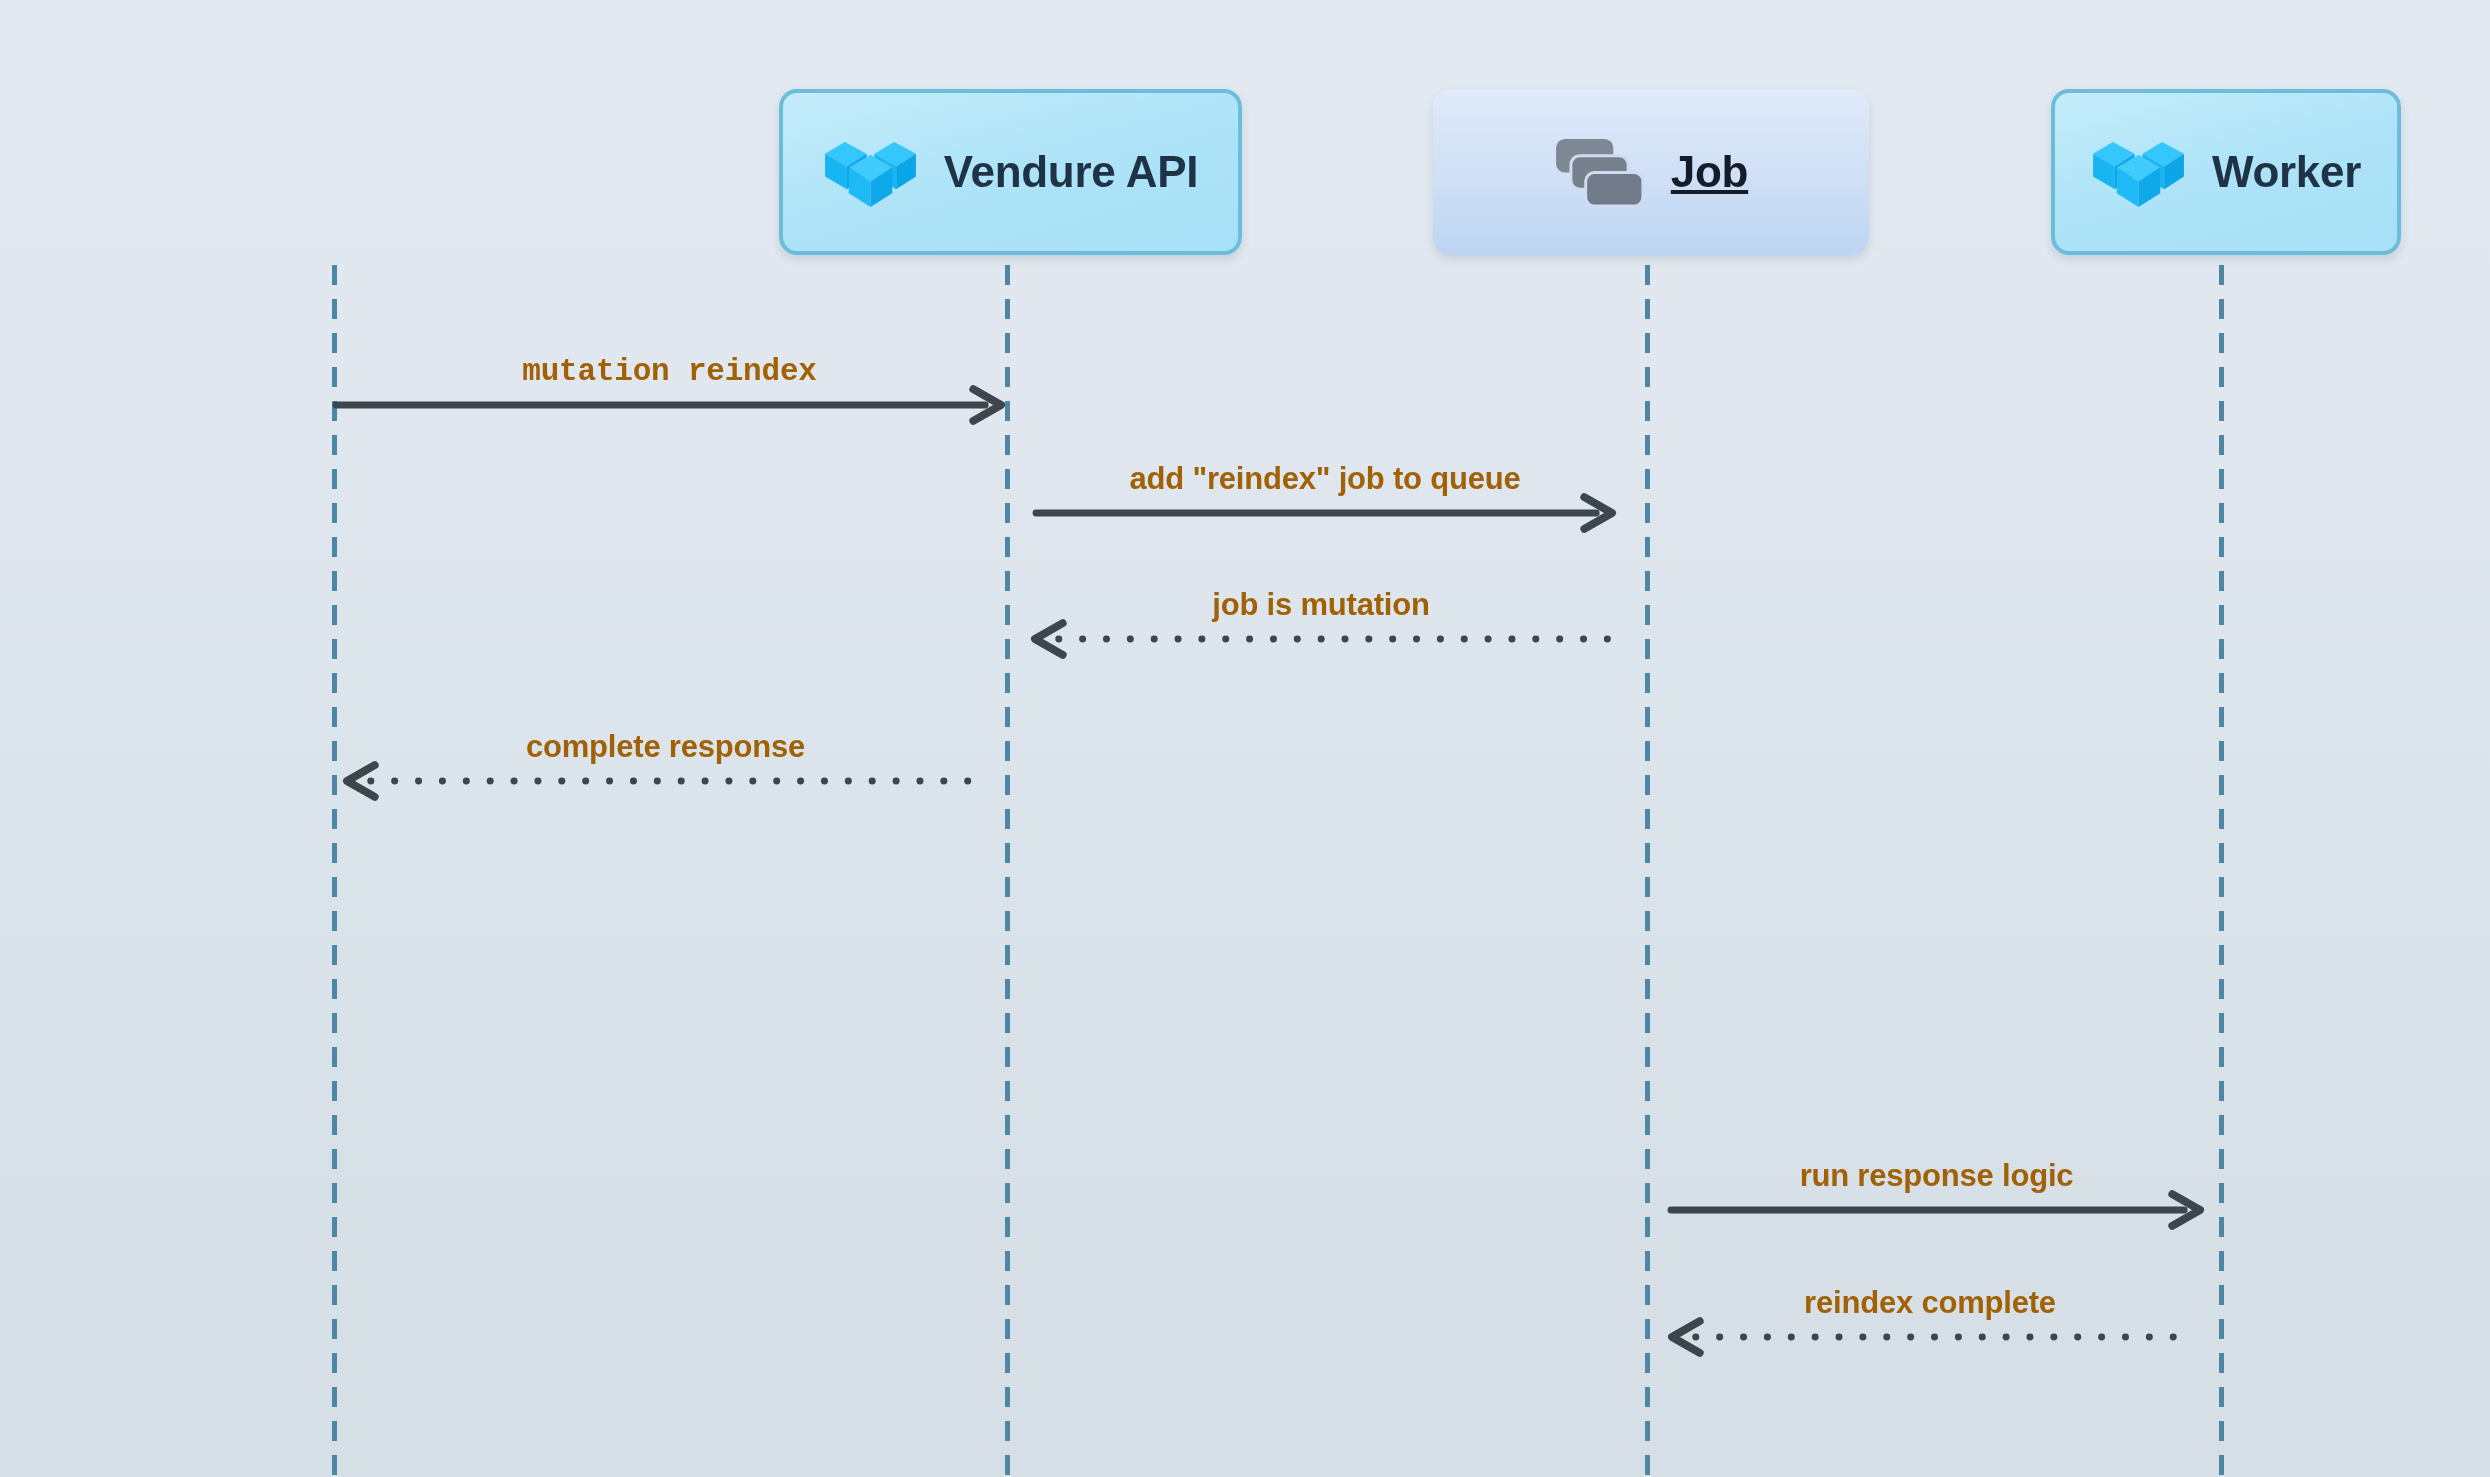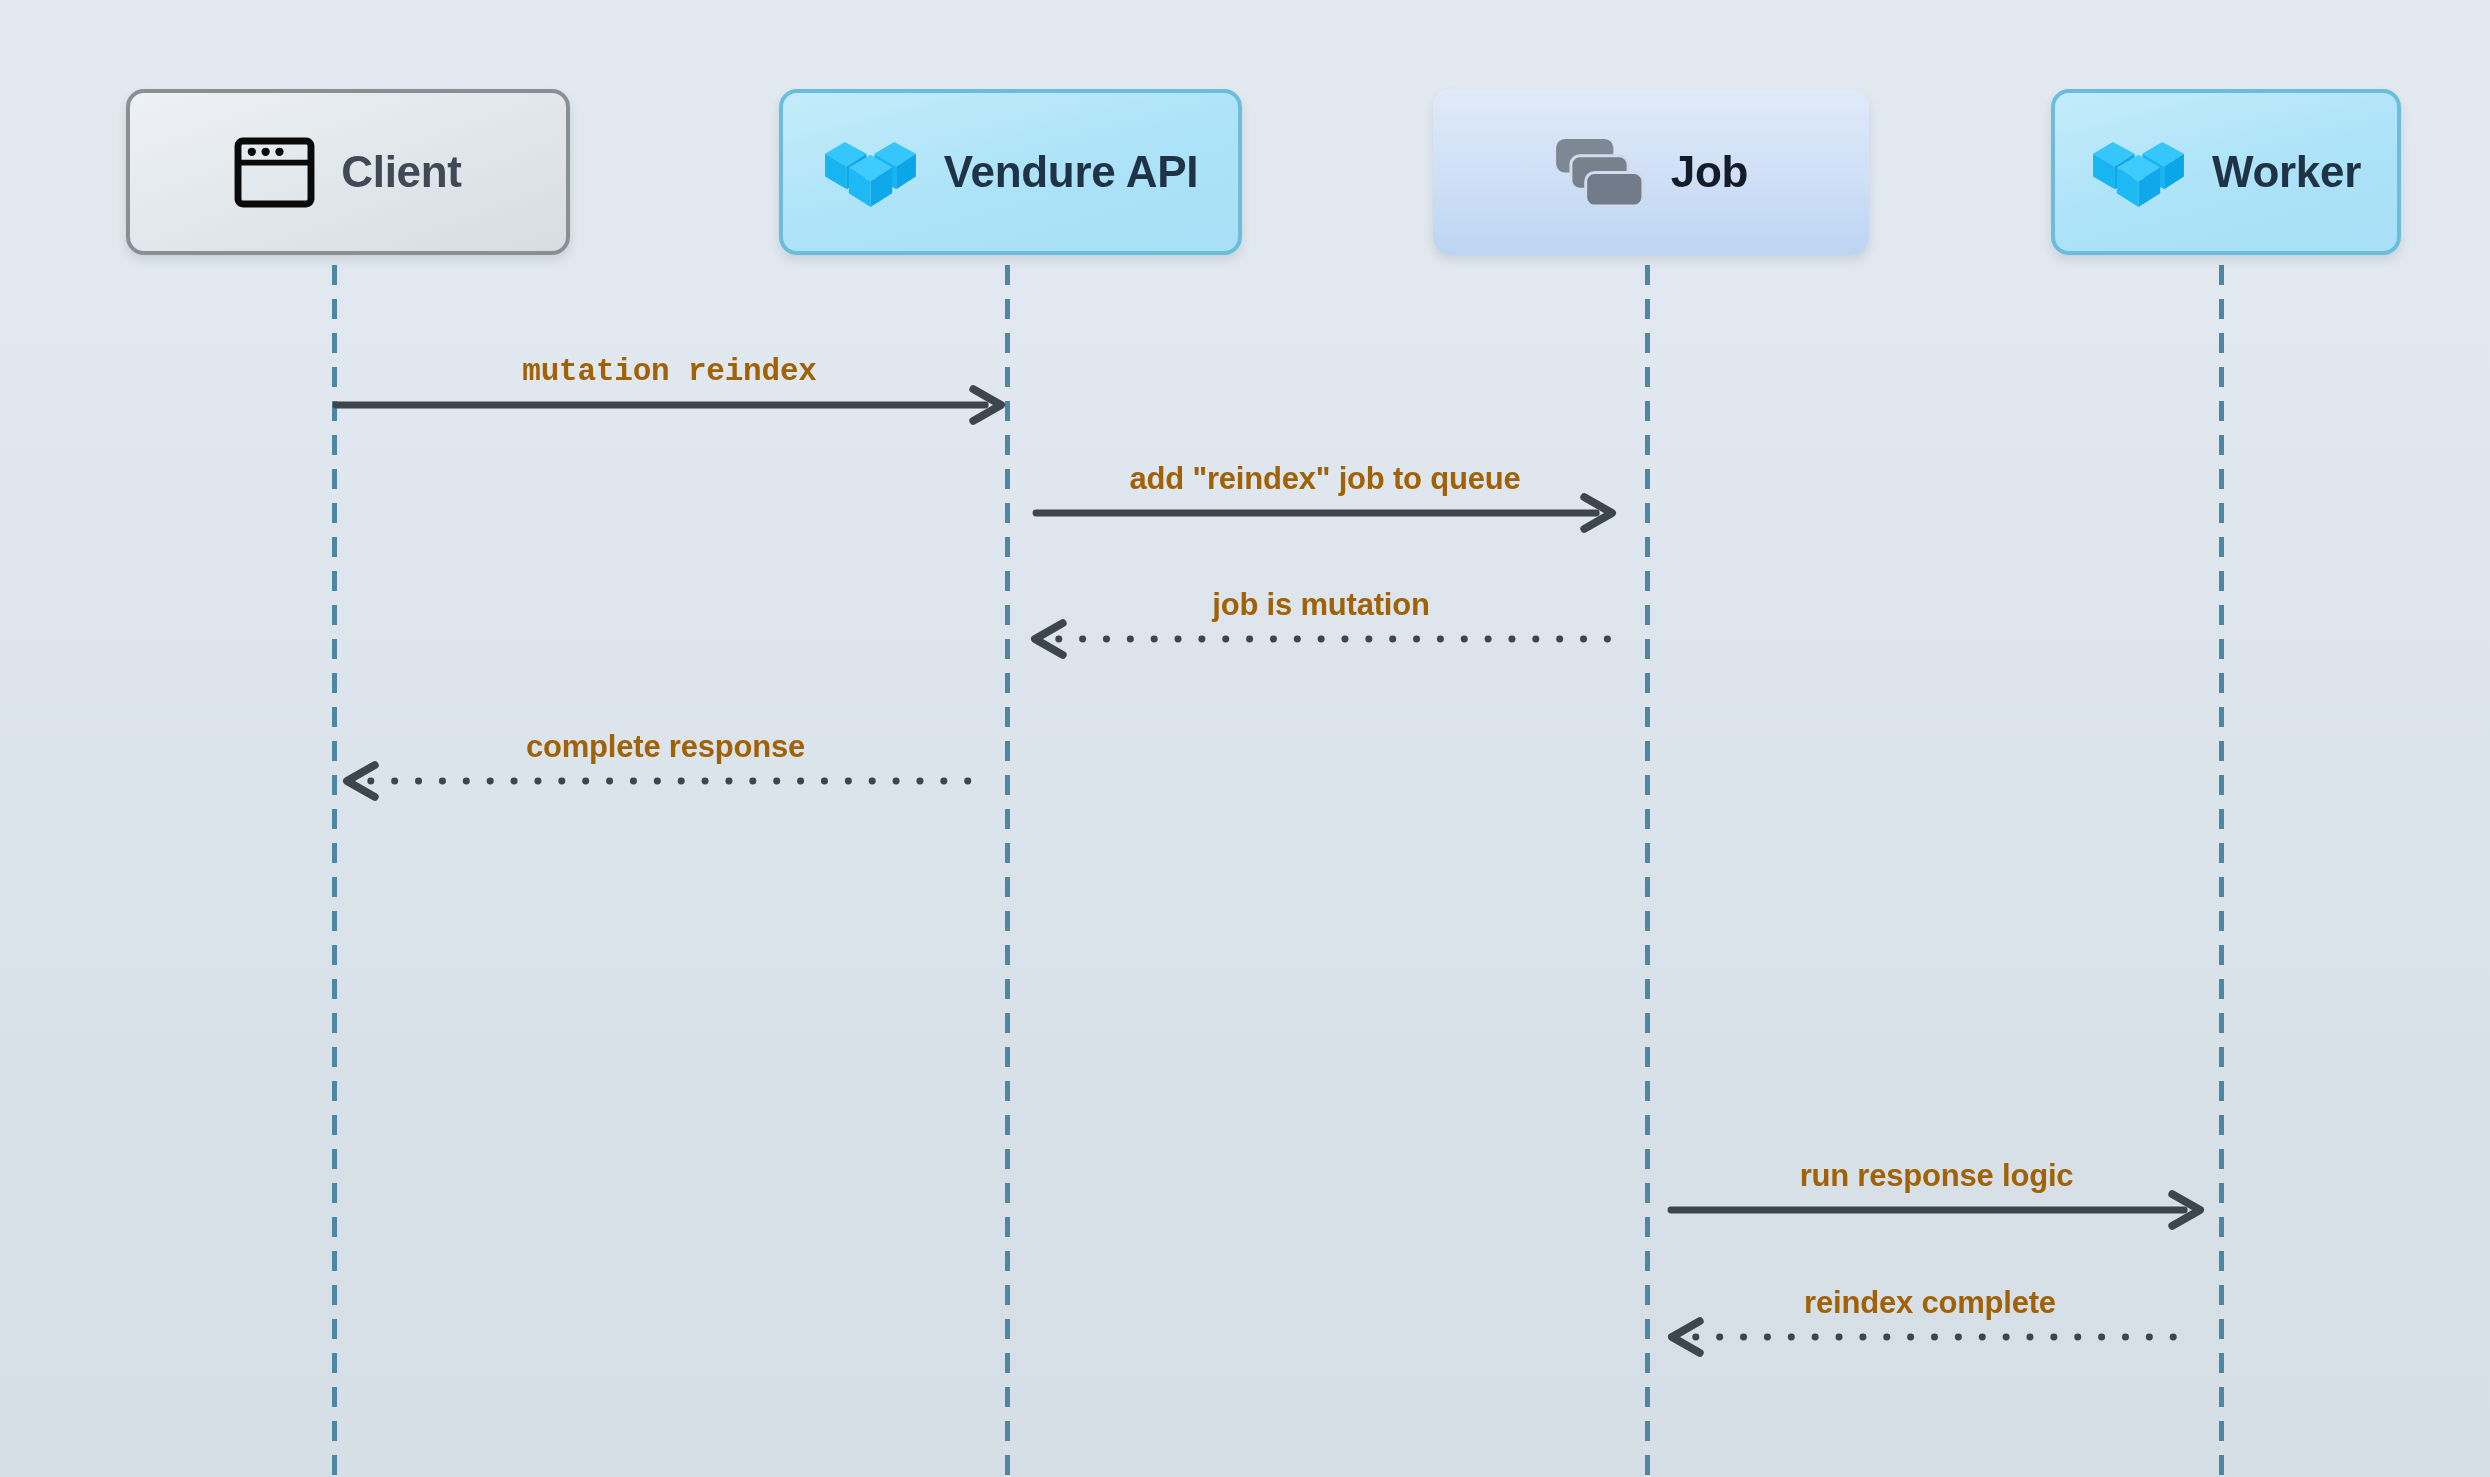--- a/index.html
+++ b/index.html
@@ -65,20 +65,21 @@
   }
   .actor-box.theme-cyan {
     background: linear-gradient(165deg, #c4ecfa 0%, #aee3f8 50%, #a7e0f7 100%);
     border: 4px solid #6cbcdb;
     color: #1f3347;
   }
   .actor-box.theme-blue {
     background: linear-gradient(180deg, #e0eaf9 0%, #cfdff6 55%, #bcd5f2 100%);
     border: none;
     color: #131c28;
+    text-decoration: underline;
   }
 
   
   .icon {
     display: block;
     flex: 0 0 auto;
     line-height: 0;
   }
 
   
@@ -118,32 +119,20 @@
 </head>
 <body>
 
 <div id="diagram">
 
   <div class="lifeline" style="left:332px;"></div>
   <div class="lifeline" style="left:1005px;"></div>
   <div class="lifeline" style="left:1645px;"></div>
   <div class="lifeline" style="left:2219px;"></div>
 
-  <div class="actor-box theme-grey" style="left:126px; width:444px;">
-    <span class="icon">
-      <svg width="81" height="71" viewBox="0 0 82 72" xmlns="http://www.w3.org/2000/svg">
-        <rect x="4" y="4" width="74" height="64" rx="5" ry="5" fill="none" stroke="#0a0a0a" stroke-width="7"></rect>
-        <line x1="4" y1="26" x2="78" y2="26" stroke="#0a0a0a" stroke-width="6"></line>
-        <circle cx="18" cy="15" r="4.2" fill="#0a0a0a"></circle>
-        <circle cx="32" cy="15" r="4.2" fill="#0a0a0a"></circle>
-        <circle cx="46" cy="15" r="4.2" fill="#0a0a0a"></circle>
-      </svg>
-    </span>
-    <span class="actor-label">Client</span>
-  </div>
 
   <div class="actor-box theme-cyan" style="left:779px; width:463px;">
     <span class="icon">
       <svg width="95" height="77" viewBox="0 0 96 78" xmlns="http://www.w3.org/2000/svg">
 
         <polygon points="2,20 22,8 44,20 24,33" fill="#35c6fb"></polygon>
         <polygon points="2,20 24,33 24,56 2,43" fill="#18b5f3"></polygon>
         <polygon points="24,33 44,20 44,43 24,56" fill="#0aa6e8"></polygon>
 
         <polygon points="52,20 72,8 94,20 74,33" fill="#35c6fb"></polygon>

